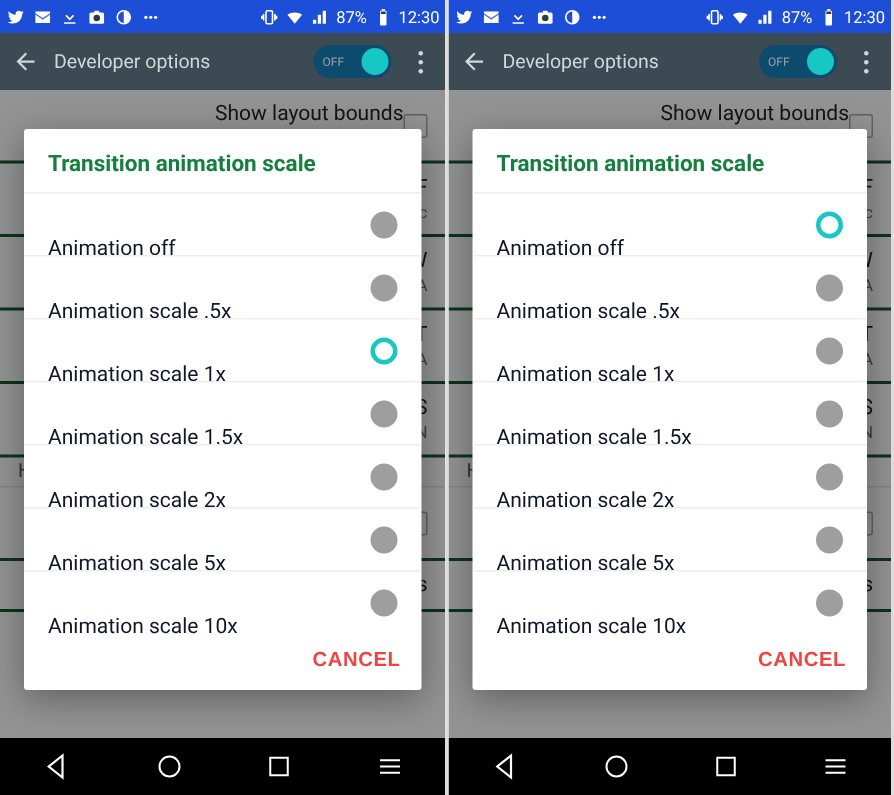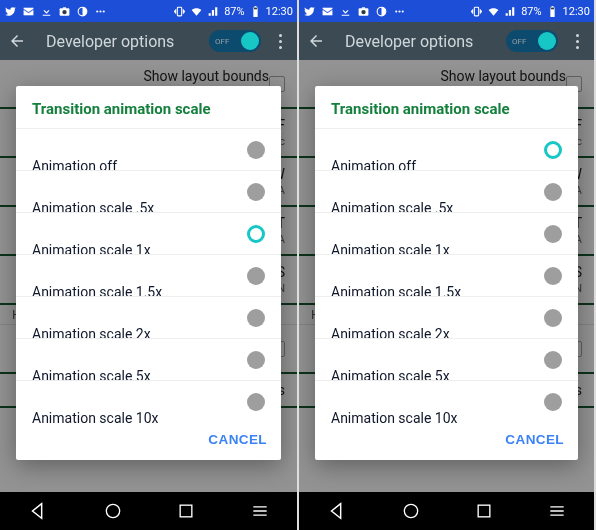--- a/index.html
+++ b/index.html
@@ -10,21 +10,21 @@
 
   
   .statusbar { height: 22px; background: #1d4ed8; color: #fff; display: flex; align-items: center; padding: 0 4px; font-size: 11px; }
   .statusbar .left { display: flex; gap: 5px; align-items: center; }
   .statusbar .right { margin-left: auto; display: flex; gap: 4px; align-items: center; }
   .ic { width: 13px; height: 13px; display: inline-block; }
   .ic svg { width: 100%; height: 100%; display: block; }
 
   
   .toolbar { height: 38px; background: #3b4a53; color: #cfd8dc; display: flex; align-items: center; padding: 0 8px; gap: 10px; }
-  .toolbar .title { font-size: 16px; flex: 1; color: #d0d8db; margin-left: 10px; }
+  .toolbar .title { font-size: 13px; flex: 1; color: #d0d8db; }
   .toggle { width: 52px; height: 22px; border-radius: 11px; background: #0c4a6e; position: relative; display:flex; align-items:center; font-size:8px; color:#9aa0a3; }
   .toggle .off { position:absolute; left:6px; }
   .toggle .on { position:absolute; right:7px; color:#fff; }
   .toggle .knob { position: absolute; right: 2px; top: 2px; width: 18px; height: 18px; border-radius: 50%; background: #17c7c5; }
   .kebab { width: 18px; display:flex; flex-direction:column; gap:3px; align-items:center; }
   .kebab span { width:3px; height:3px; border-radius:50%; background:#cfd8dc; }
 
   
   .bg-list { position: relative; height: calc(530px - 22px - 38px - 38px); background: #efefef; overflow: hidden; filter: brightness(0.82); }
   .bg-row { padding: 8px 12px 8px 12px; border-bottom: 2px solid #14532d; display:flex; align-items:center;text-align:right; }
@@ -39,21 +39,21 @@
   .scrim { position:absolute; left:0; right:0; top:60px; bottom:38px; background: rgba(0,0,0,0.25); }
   .dialog { position:absolute; left:16px; right:16px; top:86px; bottom:70px; background:#fff; border-radius:2px; box-shadow: 0 6px 24px rgba(0,0,0,0.35); display:flex; flex-direction:column; overflow:hidden; }
   .dialog-title { font-size:15px; font-weight:700; color:#15803d; padding:14px 16px 10px; }
   .opt { display:flex; align-items:center; height:42px; padding:0 16px; border-top:1px solid #eee; }
   .opt:first-of-type { border-top:none; }
   .opt .lbl { flex:1; font-size:14px; color:#0f172a;margin-top:33px; }
   .radio { width:18px; height:18px; border-radius:50%; background:#9e9e9e; position:relative; }
   .radio.selected { background:transparent; border:3px solid #17c7c5; }
   .radio.selected::after { content:""; position:absolute; left:3px; top:3px; width:6px; height:6px; border-radius:50%; background:#fff; }
   .dialog-actions { display:flex; justify-content:flex-end; padding:10px 14px 12px; }
-  .btn-cancel { color:#3b82f6; font-size:13.5px; font-weight:600; letter-spacing:0.4px; background:none; border:none; cursor:pointer; }
+  .btn-cancel { color:#ef4444; font-size:13.5px; font-weight:600; letter-spacing:0.4px; background:none; border:none; cursor:pointer; }
 
   
   .navbar { position:absolute; left:0; right:0; bottom:0; height:38px; background:#000; display:flex; align-items:center; justify-content:space-around; }
   .navbtn svg { display:block; }
 
   .back-arrow svg { display:block; }
 
 </style>
 </head>
 <body>

